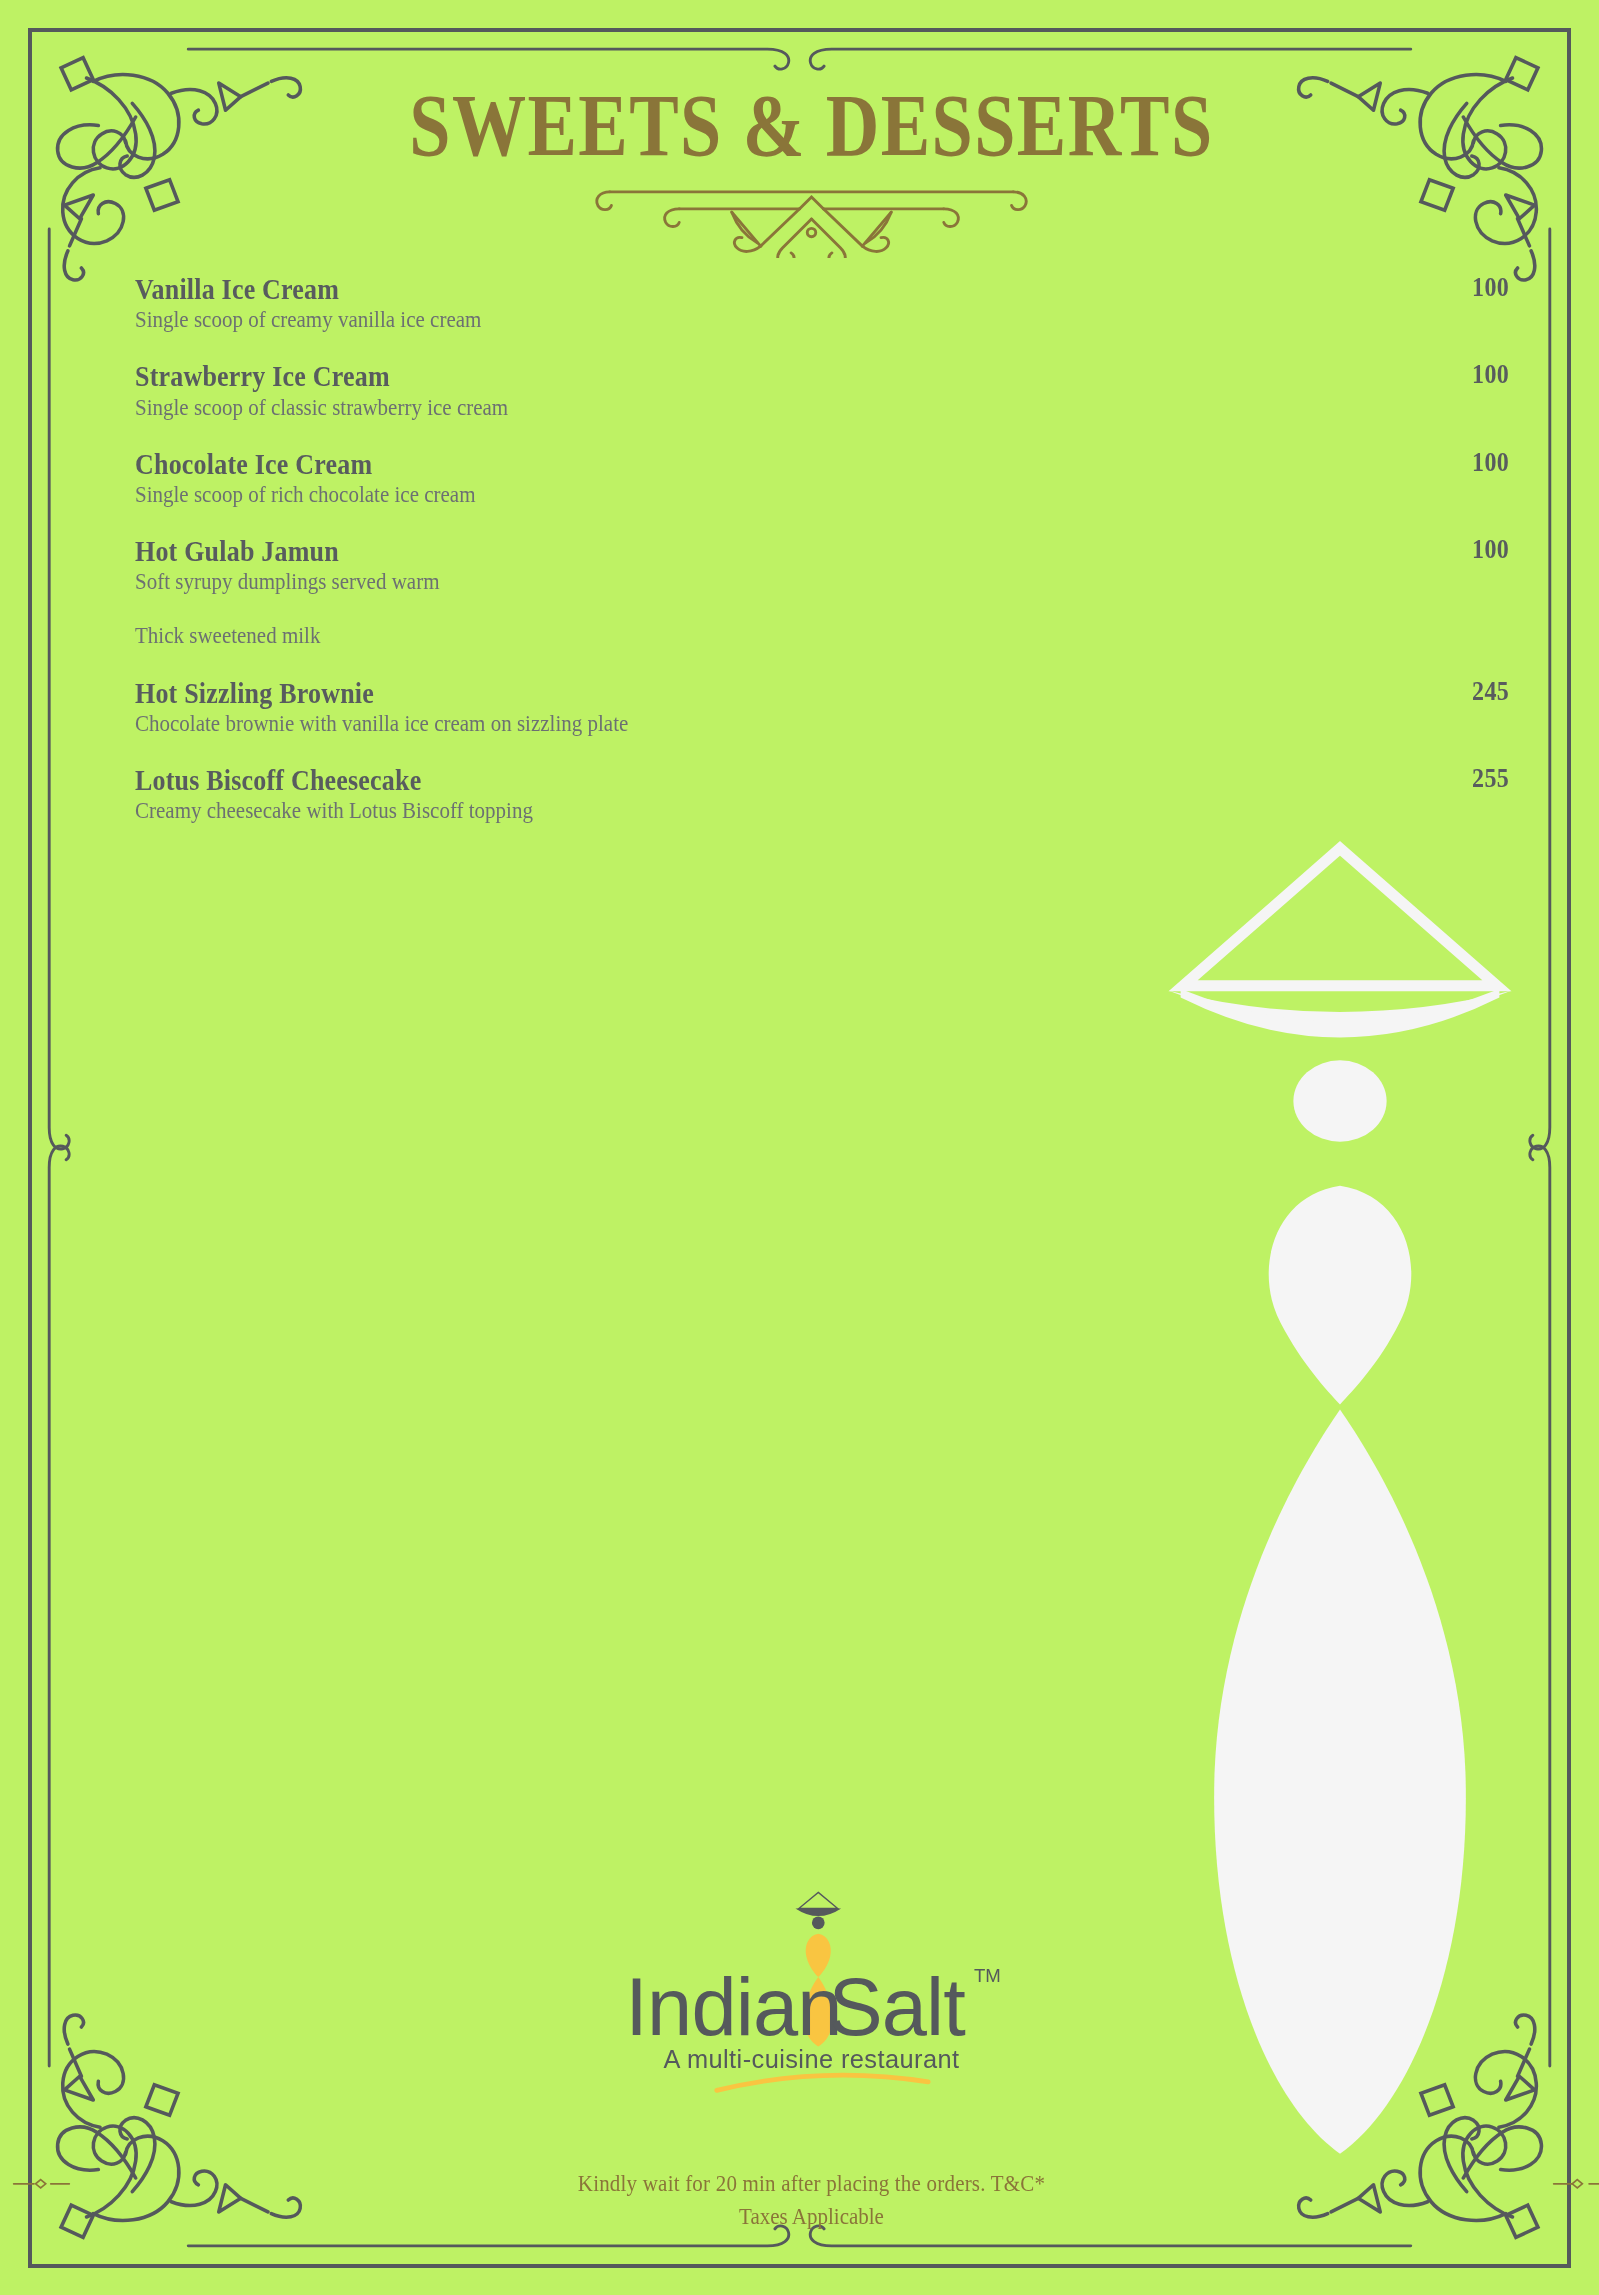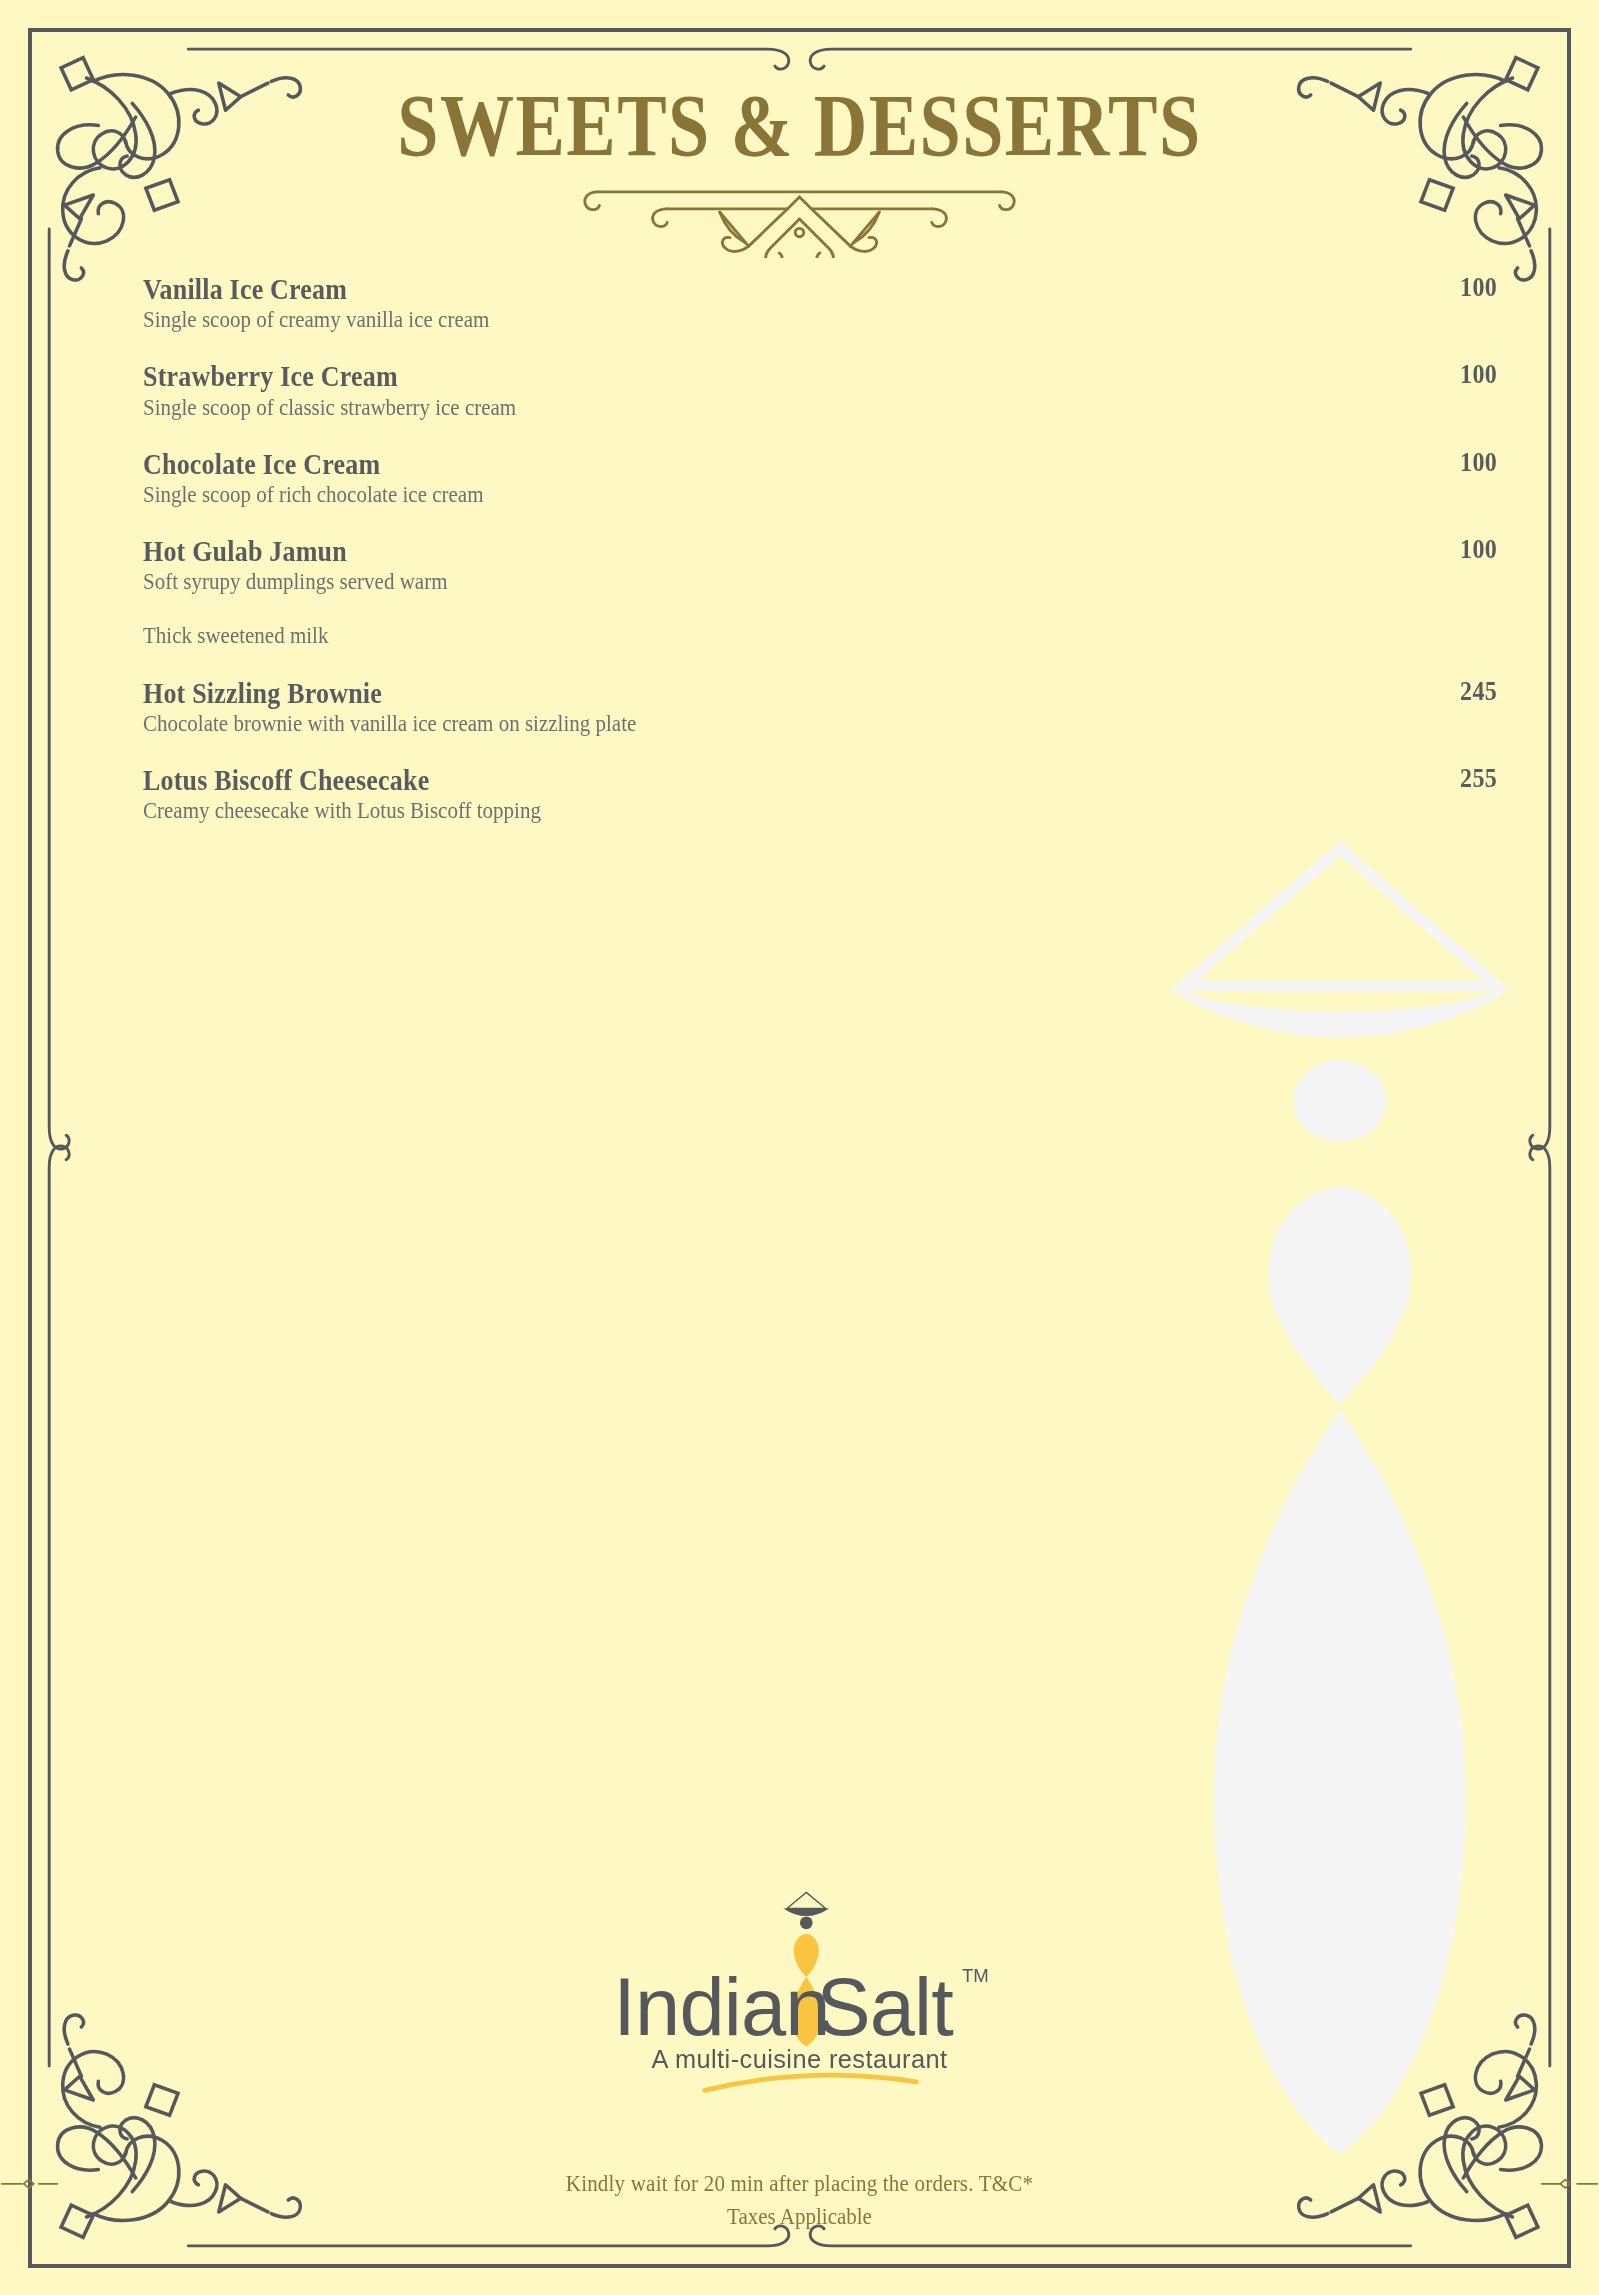--- a/index.html
+++ b/index.html
@@ -8,22 +8,23 @@
     width: 1599px;
     height: 2295px;
     background: #ffffff;
     font-family: "Liberation Serif", "DejaVu Serif", serif;
   }
 
   #page {
     position: relative;
     width: 1599px;
     height: 2295px;
-    background: #fef9c3;
+    background: #bef264;
     overflow: hidden;
+    padding-left: 12px;
   }
 
   
   #watermark {
     position: absolute;
     left: 1162px;
     top: 831px;
     width: 356px;
     height: 1391px;
     opacity: 1;
@@ -84,21 +85,20 @@
   
   #menu-list {
     position: absolute;
     left: 123px;
     top: 273px;
     width: 1374px;
   }
   .menu-item {
     position: relative;
     margin-bottom: 29px;
-    margin-left: 20px;
   }
   .item-row {
     display: flex;
     align-items: flex-start;
     justify-content: space-between;
   }
   .item-name {
     font-family: "Liberation Serif", "DejaVu Serif", serif;
     font-weight: 700;
     font-size: 26px;

